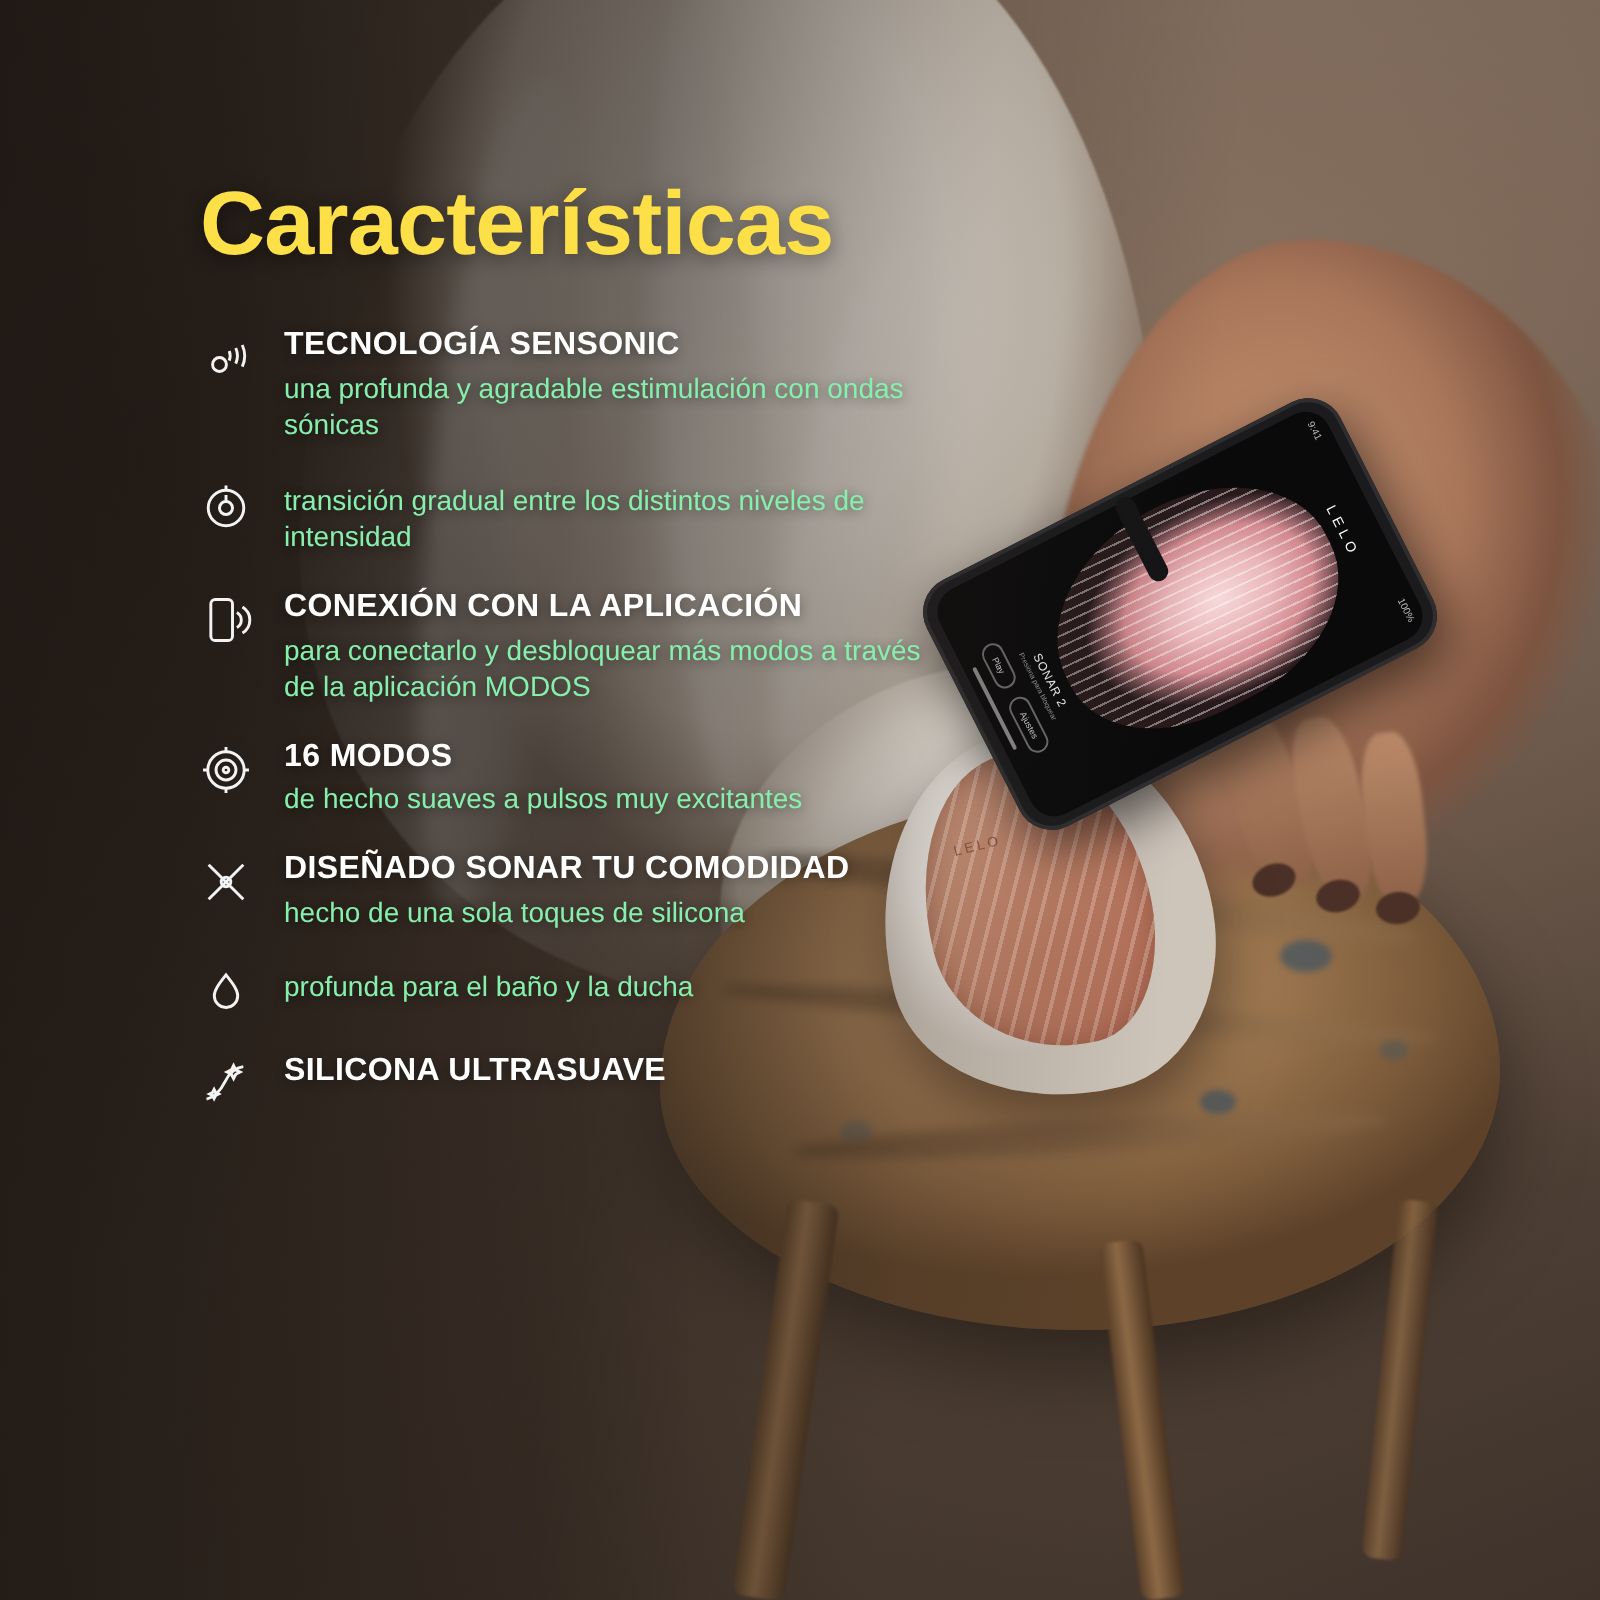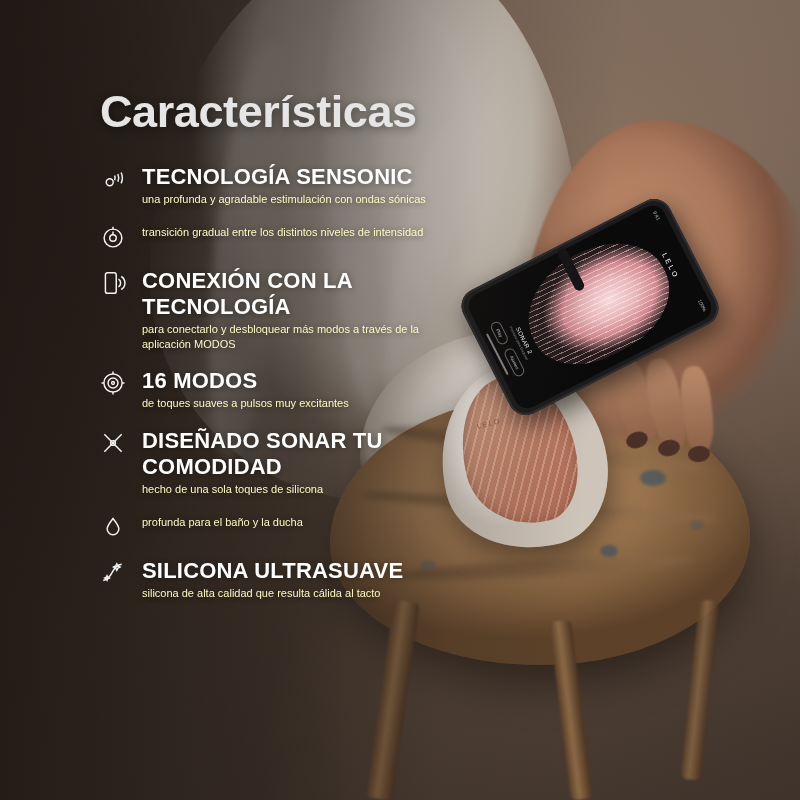--- a/index.html
+++ b/index.html
@@ -301,21 +301,21 @@
     height: 800px;
     padding: 86px 0 0 100px;
     box-sizing: border-box;
     color: #ffffff;
   }
   h1 {
     margin: 0 0 26px 0;
     font-size: 45px;
     font-weight: bold;
     letter-spacing: -0.4px;
-    color: #e5e5e5;
+    color: #fde047;
     text-shadow: 0 2px 10px rgba(0,0,0,0.45);
   }
   .feature {
     display: flex;
     align-items: flex-start;
     margin-bottom: 17px;
   }
   .feature-icon {
     width: 40px;
     min-width: 40px;
@@ -328,31 +328,31 @@
     height: 26px;
     stroke: #ffffff;
     stroke-width: 1.35;
     fill: none;
     opacity: .95;
   }
   .feature-text {
     padding-left: 2px;
   }
   .feature-title {
-    font-size: 22px;
+    font-size: 16px;
     font-weight: bold;
     letter-spacing: .2px;
     line-height: 1.18;
     text-shadow: 0 1px 6px rgba(0,0,0,0.4);
   }
   .feature-desc {
-    font-size: 11px;
+    font-size: 14px;
     line-height: 1.32;
     margin-top: 2px;
-    color: #fef9c3;
+    color: #86efac;
     text-shadow: 0 1px 6px rgba(0,0,0,0.45);
     max-width: 320px;
   }
 </style>
 </head>
 <body>
 
 <div class="stage">
 
   <div class="bg"></div>
@@ -448,37 +448,37 @@
 
     <div class="feature">
       <div class="feature-icon">
         <svg viewBox="0 0 24 24">
             <rect x="5" y="2.5" width="10" height="19" rx="2"></rect>
             <path d="M17 8.5a4 4 0 0 1 0 7"></path>
             <path d="M19.6 6a7 7 0 0 1 0 12"></path>
           </svg>
       </div>
       <div class="feature-text">
-        <div class="feature-title">CONEXIÓN CON LA TECNOLOGÍA</div>
+        <div class="feature-title">CONEXIÓN CON LA APLICACIÓN</div>
         <div class="feature-desc">para conectarlo y desbloquear más modos a través de la aplicación MODOS</div>
       </div>
     </div>
 
     <div class="feature">
       <div class="feature-icon">
         <svg viewBox="0 0 24 24">
             <circle cx="12" cy="12" r="8.4"></circle>
             <circle cx="12" cy="12" r="4.6"></circle>
             <circle cx="12" cy="12" r="1.3"></circle>
             <path d="M12 3.6V1.4M12 22.6v-2.2M3.6 12H1.4M22.6 12h-2.2"></path>
           </svg>
       </div>
       <div class="feature-text">
         <div class="feature-title">16 MODOS</div>
-        <div class="feature-desc">de toques suaves a pulsos muy excitantes</div>
+        <div class="feature-desc">de hecho suaves a pulsos muy excitantes</div>
       </div>
     </div>
 
     <div class="feature">
       <div class="feature-icon">
         <svg viewBox="0 0 24 24">
             <path d="M4 20L20 4"></path>
             <path d="M4 4l16 16"></path>
             <circle cx="12" cy="12" r="2.2"></circle>
           </svg>
@@ -503,18 +503,17 @@
     <div class="feature">
       <div class="feature-icon">
         <svg viewBox="0 0 24 24">
             <path d="M3 19c4-1 6.5-4 8.5-8S16 4.5 20 4"></path>
             <path d="M15.5 3.5l1 2 2 1-2 1-1 2-1-2-2-1 2-1z"></path>
             <path d="M6.5 14.5l.7 1.4 1.4.7-1.4.7-.7 1.4-.7-1.4-1.4-.7 1.4-.7z"></path>
           </svg>
       </div>
       <div class="feature-text">
         <div class="feature-title">SILICONA ULTRASUAVE</div>
-        <div class="feature-desc">silicona de alta calidad que resulta cálida al tacto</div>
       </div>
     </div>
 
   </div>
 </div>
 
 </body></html>

